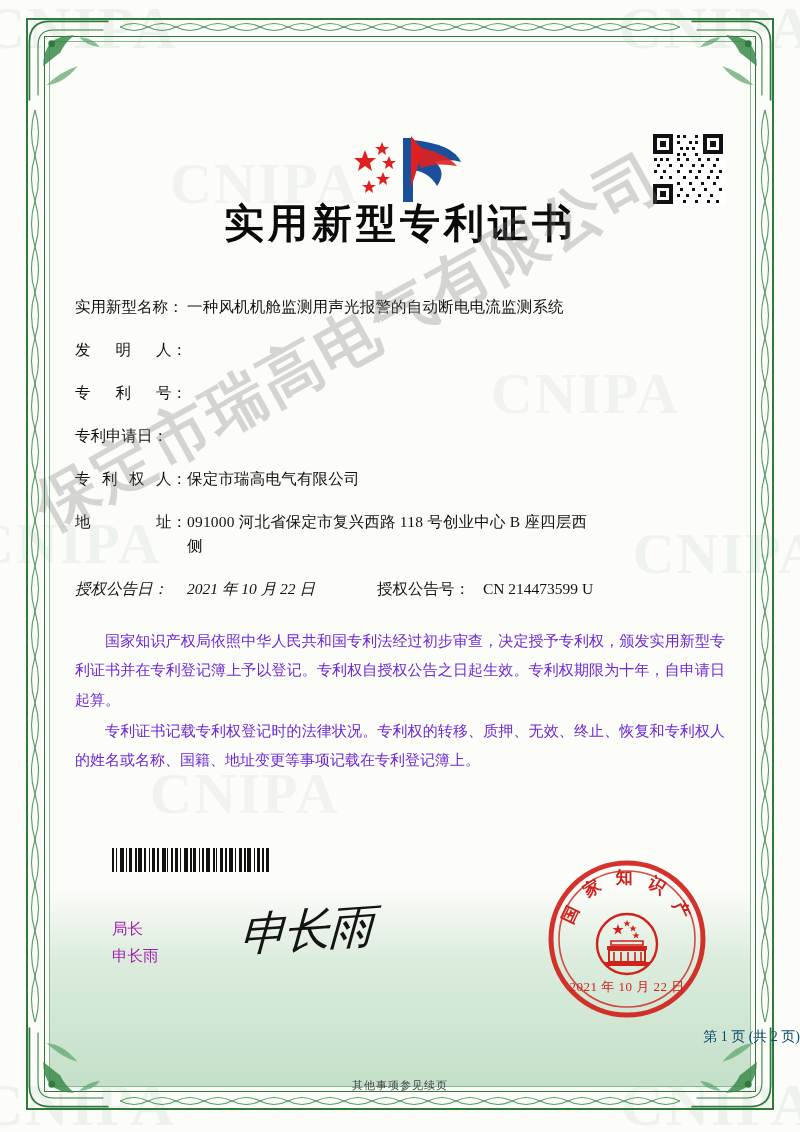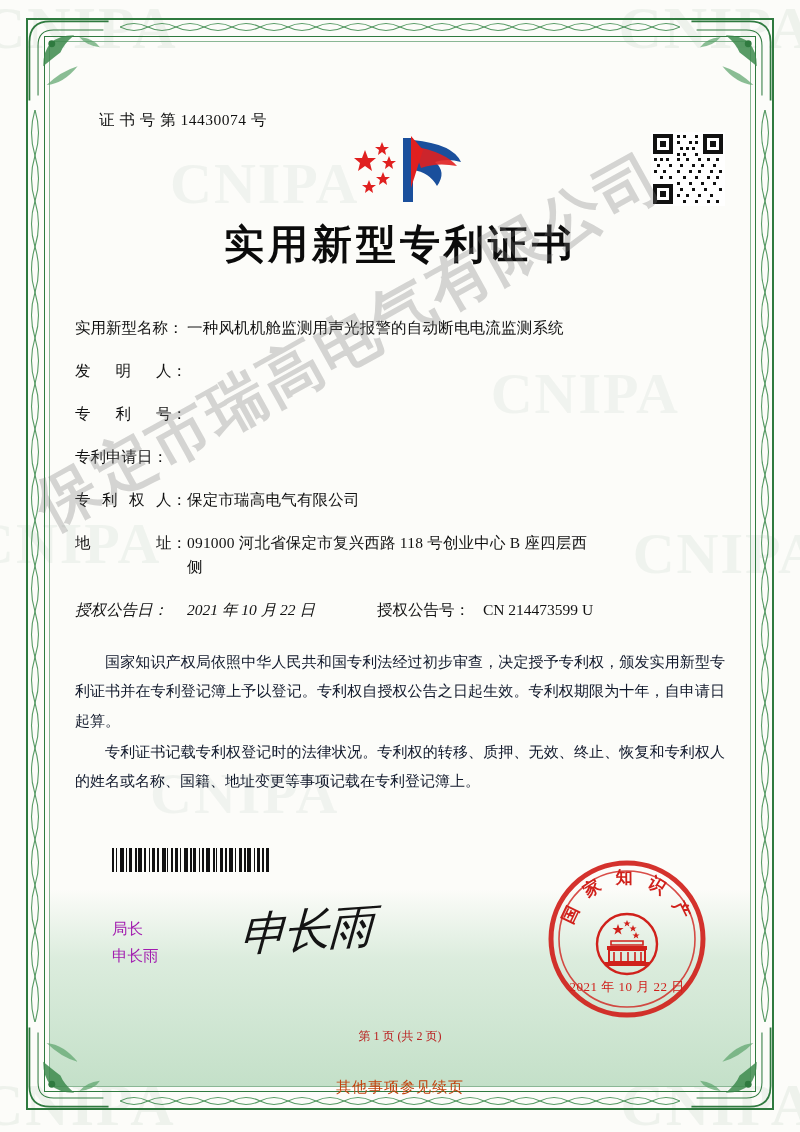--- a/index.html
+++ b/index.html
@@ -166,21 +166,21 @@
     align-items: flex-start;
     margin-bottom: 19px;
   }
   .row-inline .seg2 { margin-left: 62px; display:flex; }
   .row-inline .seg2 .f-label { width: 106px; flex:0 0 106px; }
 
   .paragraphs {
     margin-top: 26px;
     font-size: 15px;
     line-height: 1.95;
-    color: #0f172a;
+    color: #6d28d9;
     text-align: justify;
   }
   .paragraphs p {
     margin: 0 0 2px 0;
     text-indent: 2em;
   }
 
   
   .barcode {
     position: absolute;
@@ -235,31 +235,31 @@
     font-size: 13px;
     letter-spacing: .5px;
     font-family: "Liberation Serif", serif;
   }
 
   
   .page-no {
     position: absolute;
     left: 0; right: 0;
     top: 1028px;
-    text-align: center;
-    font-size: 12px;
-    color: #b91c1c;
+    text-align: right;
+    font-size: 14px;
+    color: #0c4a6e;
   }
   .footer-note {
     position: absolute;
     left: 0; right: 0;
     top: 1078px;
     text-align: center;
-    font-size: 15px;
-    color: #c2410c;
+    font-size: 11px;
+    color: #404040;
     letter-spacing: 1px;
   }
 
   
   .diag-watermark {
     position: absolute;
     left: 40px;
     top: 470px;
     width: 740px;
     text-align: left;
@@ -356,21 +356,20 @@
       <path d="M14 90 L14 32 Q14 14 32 14 L90 14" fill="none" stroke="#2f7a3f" stroke-width="1.2"></path>
       <path d="M20 56 Q20 20 56 20 Q44 30 40 40 Q32 46 20 56 Z" fill="#3c8a4c" opacity=".85"></path>
       <circle cx="30" cy="30" r="4" fill="#2f7a3f"></circle>
       <path d="M24 78 Q40 62 60 56 Q44 76 24 78 Z" fill="#5aa36a" opacity=".7"></path>
       <path d="M62 22 Q80 24 86 34 Q70 32 62 22 Z" fill="#5aa36a" opacity=".7"></path>
     </svg>
   </div>
 
   <div class="content">
 
-    <div class="cert-no">证 书 号 第 14430074 号</div>
 
     <div class="emblem">
       <svg viewBox="0 0 150 86">
         <path d="M78 10 L88 10 L88 74 L78 74 Z" fill="#1a4f9c"></path>
         <path d="M88 12 Q128 16 136 34 Q122 30 110 34 Q122 44 112 58 Q104 44 88 42 Z" fill="#1a4f9c"></path>
         <path d="M86 8 L98 22 L86 60 Z" fill="#e02020"></path>
         <path d="M88 18 Q120 24 132 38 Q112 34 96 40 Z" fill="#e02020" opacity=".9"></path>
         <g fill="#e02020">
           <polygon points="40,22 43,30 51,30 45,35 47,43 40,38 33,43 35,35 29,30 37,30"></polygon>
           <polygon points="57,14 59,19 64,19 60,22 61,27 57,24 53,27 54,22 50,19 55,19"></polygon>

